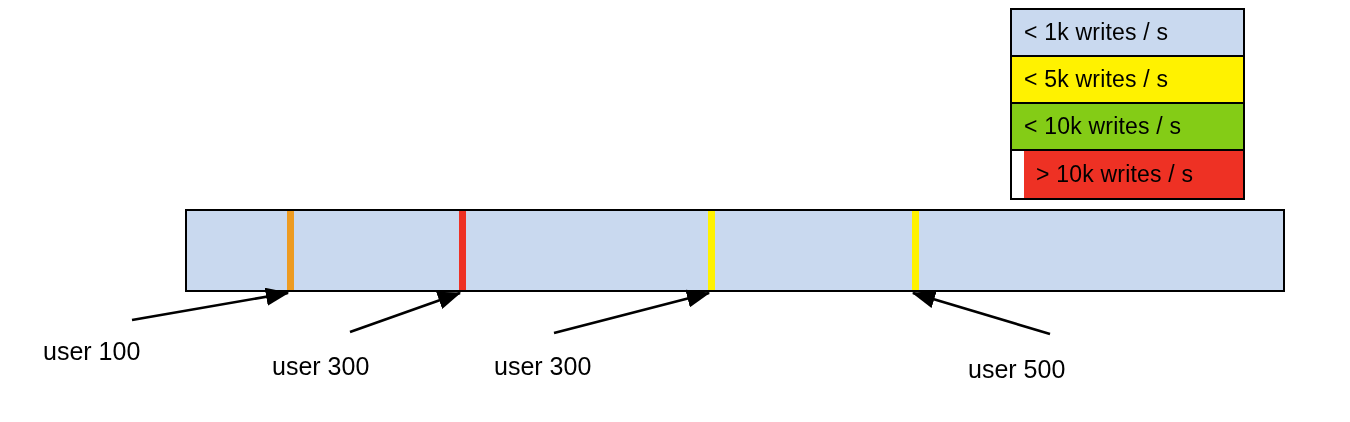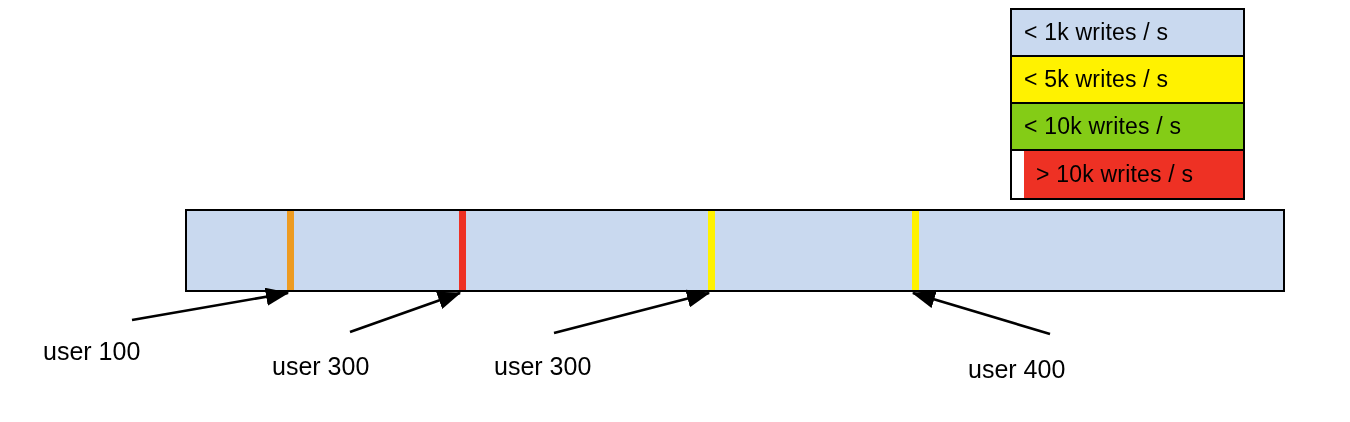--- a/index.html
+++ b/index.html
@@ -134,15 +134,15 @@
     </defs>
     <line stroke="#000000" stroke-width="2.6" marker-end="url(#arrowhead)" x1="132" y1="320" x2="288" y2="293"></line>
     <line stroke="#000000" stroke-width="2.6" marker-end="url(#arrowhead)" x1="350" y1="332" x2="460" y2="293"></line>
     <line stroke="#000000" stroke-width="2.6" marker-end="url(#arrowhead)" x1="554" y1="333" x2="709" y2="293"></line>
     <line stroke="#000000" stroke-width="2.6" marker-end="url(#arrowhead)" x1="1050" y1="334" x2="913" y2="293"></line>
   </svg>
 
   <div class="tick-label" style="left: 43px; top: 337px;">user 100</div>
   <div class="tick-label" style="left: 272px; top: 352px;">user 300</div>
   <div class="tick-label" style="left: 494px; top: 352px; text-align: center;">user 300</div>
-  <div class="tick-label" style="left: 968px; top: 355px;">user 400</div>
+  <div class="tick-label" style="left: 968px; top: 355px;">user 500</div>
 
 </div>
 
 </body></html>

